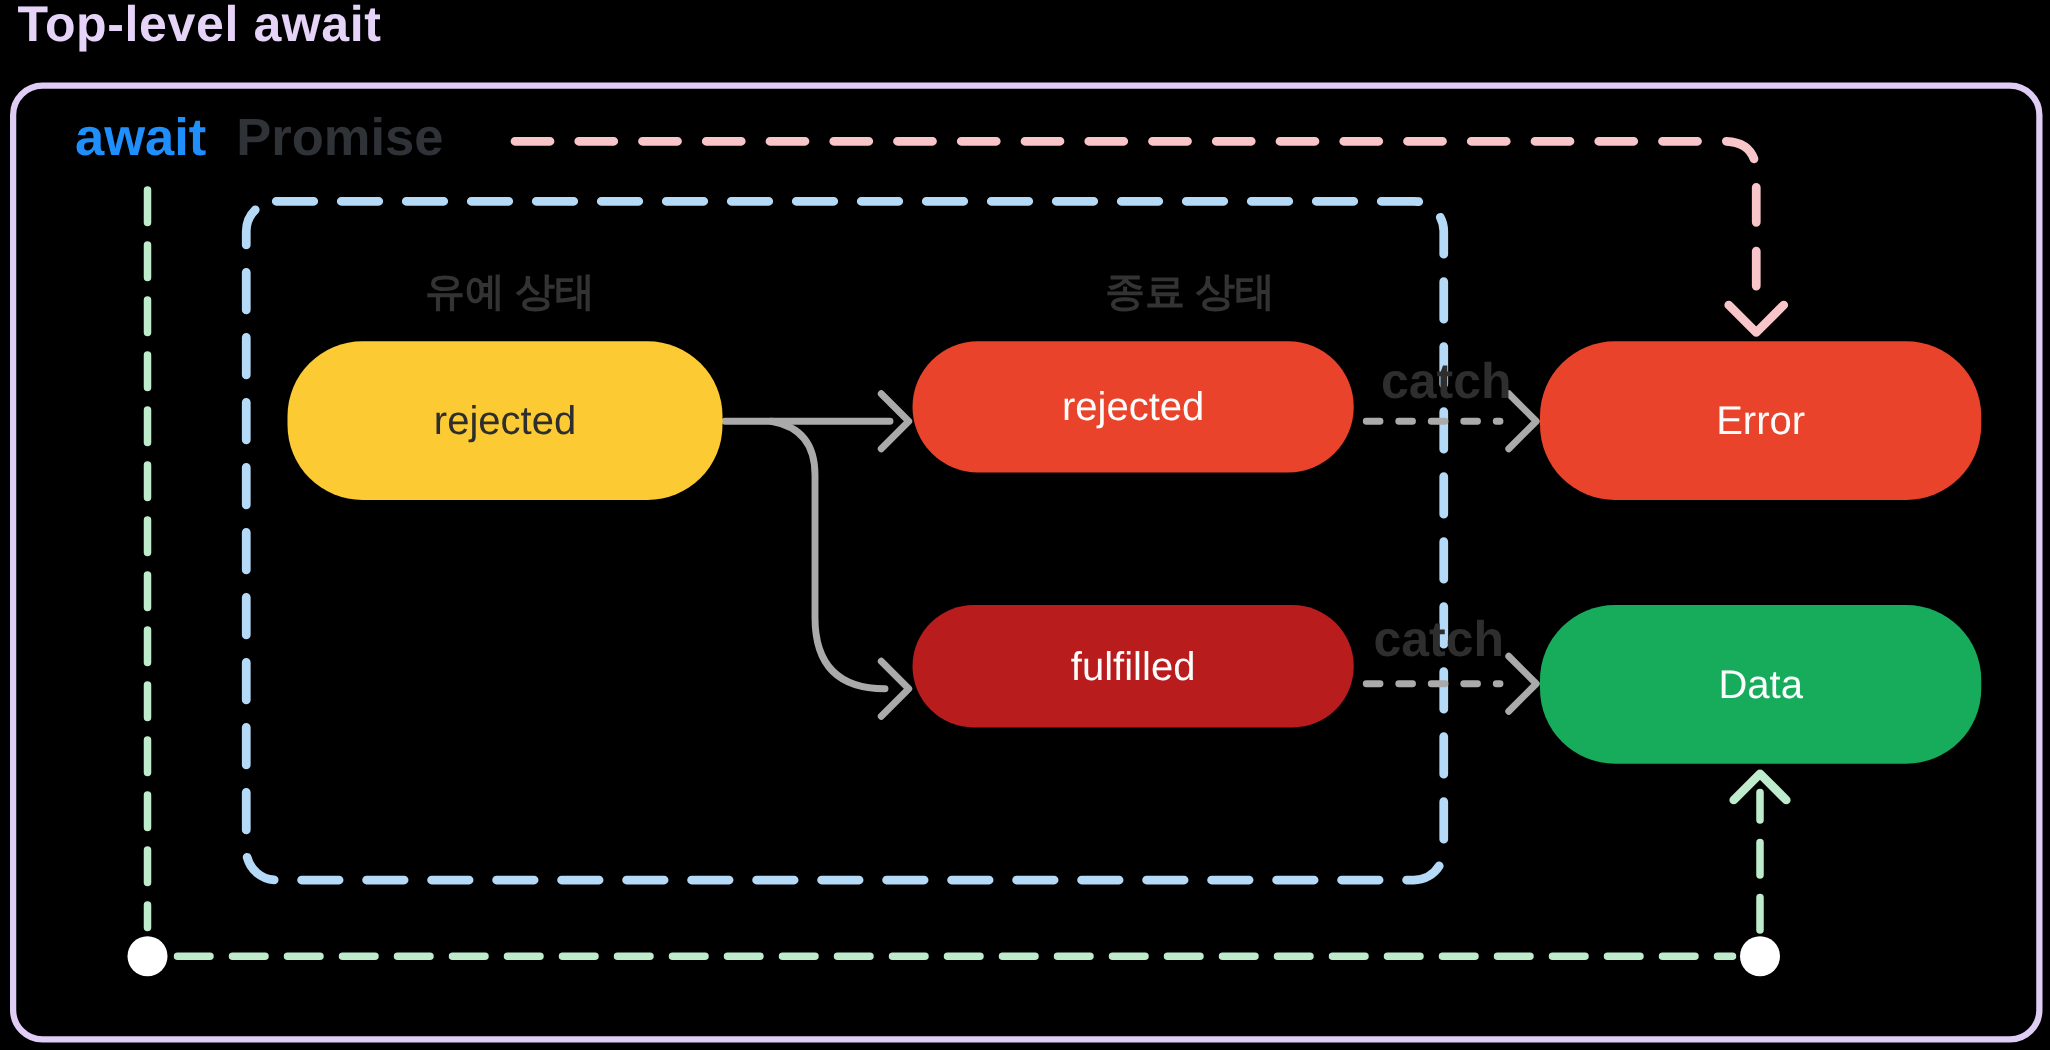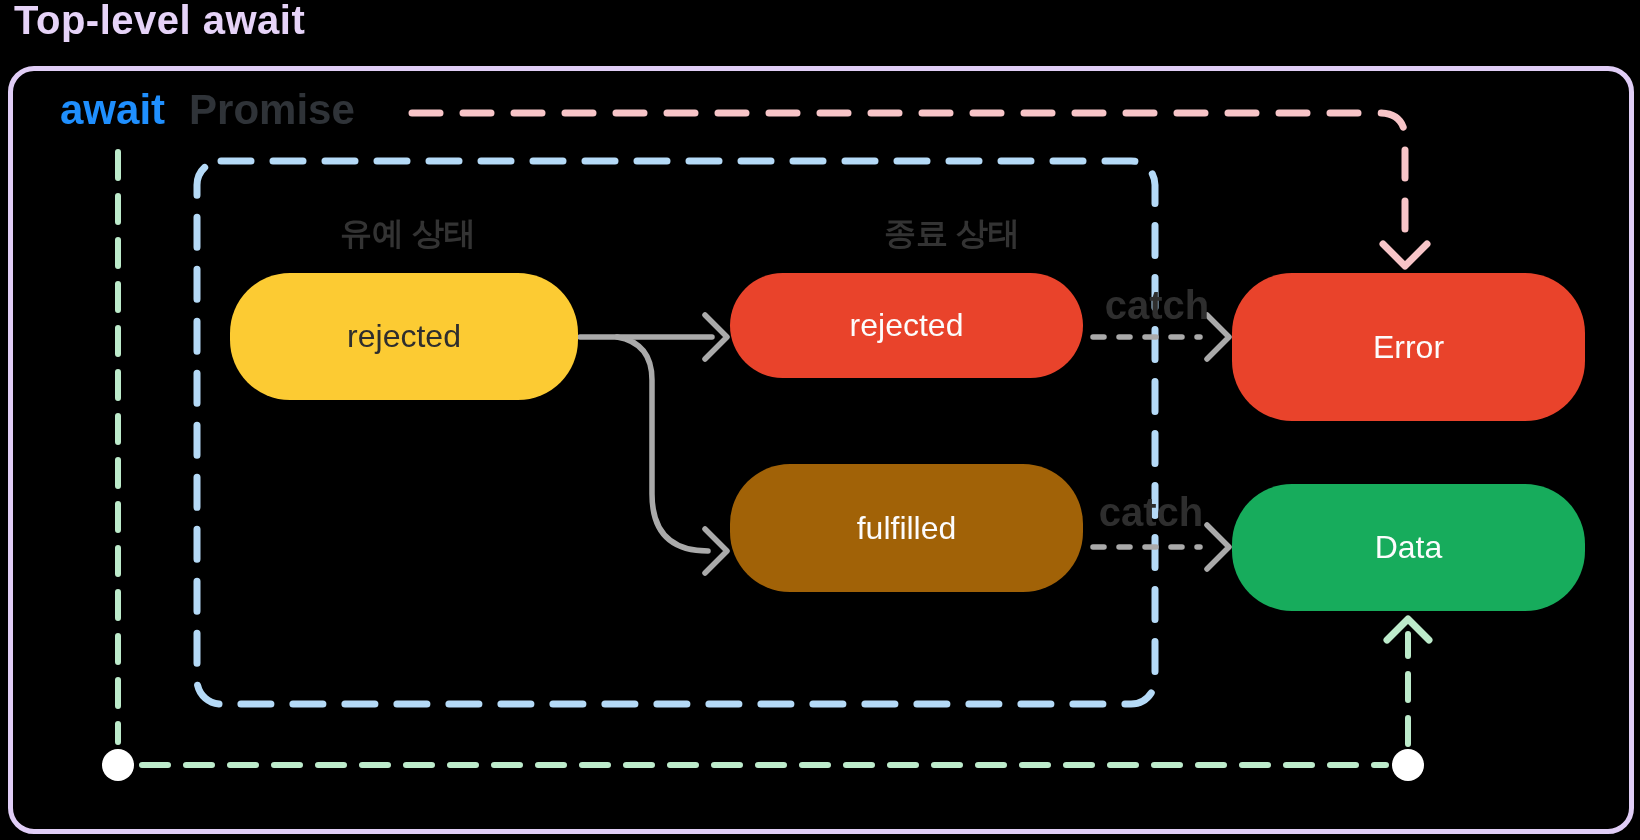--- a/index.html
+++ b/index.html
@@ -79,22 +79,22 @@
     display: flex;
     align-items: center;
     justify-content: center;
     border-radius: 60px;
     font-size: 32px;
     font-weight: 500;
     color: #FCFCFC;
   }
   .pill.pending   { left: 230px;  top: 273px; width: 348px; height: 127px; background: #FCCB33; color: #2E2E2E; }
   .pill.rejected  { left: 730px;  top: 273px; width: 353px; height: 105px; background: #E9432B; }
-  .pill.fulfilled { left: 730px;  top: 464px; width: 353px; height: 128px; background: #a16207; }
-  .pill.error     { left: 1232px; top: 273px; width: 353px; height: 148px; background: #E9432B; }
+  .pill.fulfilled { left: 730px;  top: 484px; width: 353px; height: 98px; background: #b91c1c; }
+  .pill.error     { left: 1232px; top: 273px; width: 353px; height: 127px; background: #E9432B; }
   .pill.data      { left: 1232px; top: 484px; width: 353px; height: 127px; background: #17AC5C; }
 </style>
 </head>
 <body>
 
 <div class="stage">
 
   <h1 class="page-title">Top-level await</h1>
 
   <div class="outer-box"></div>

